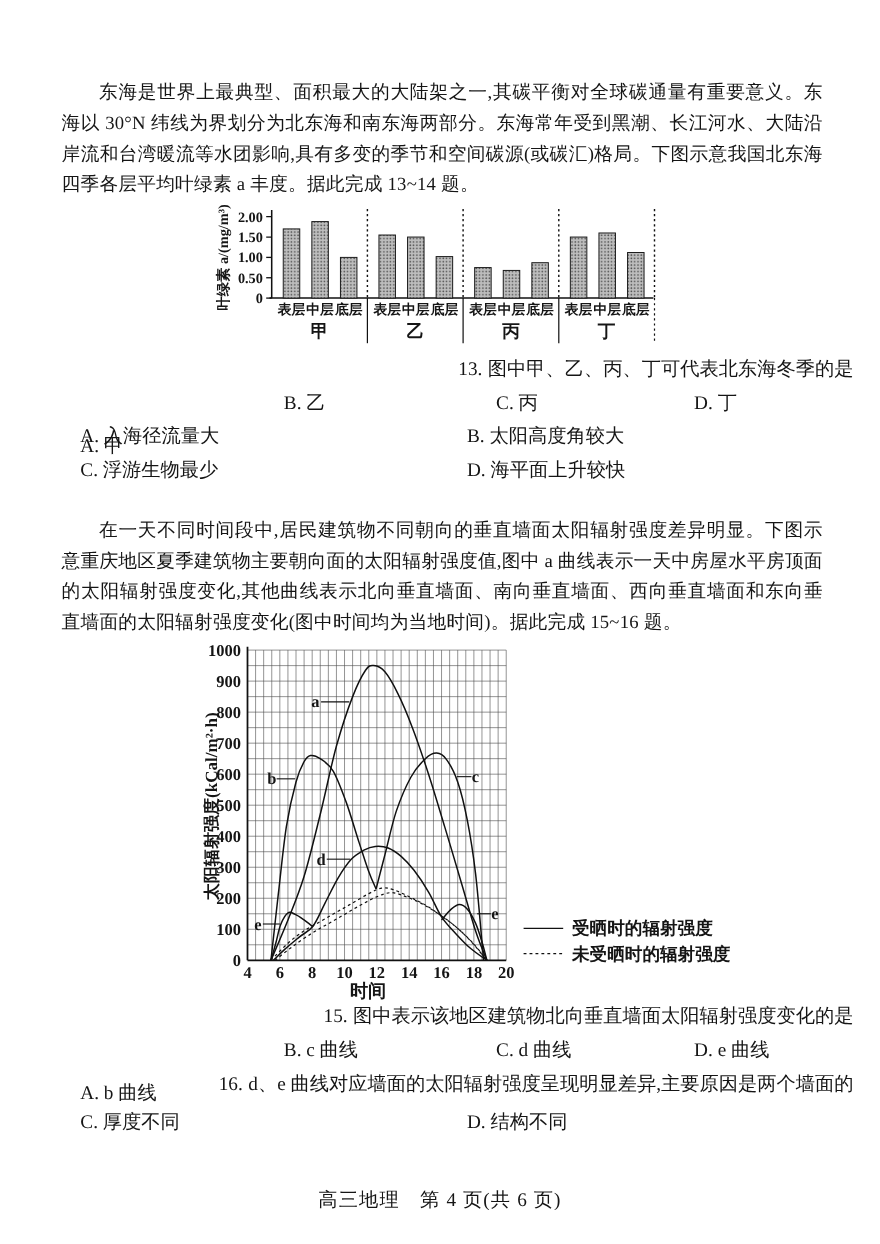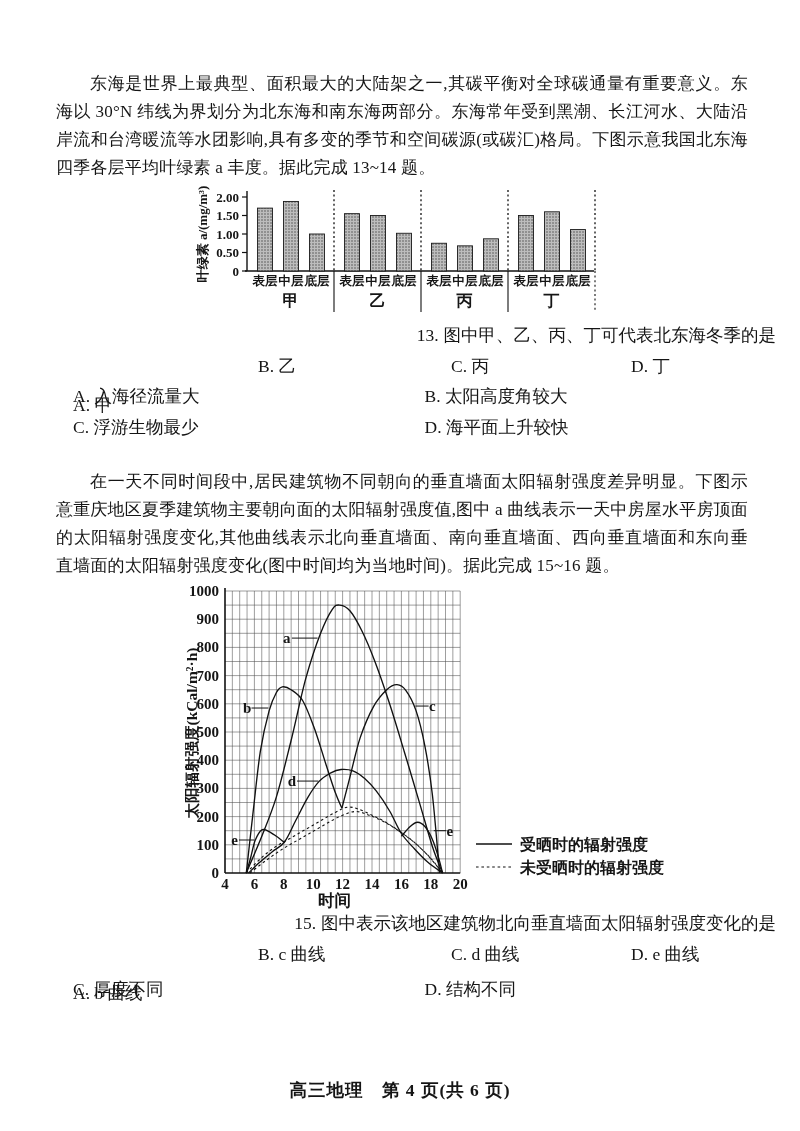--- a/index.html
+++ b/index.html
@@ -223,19 +223,20 @@
   <span class="stem"><span class="qnum">15.</span><span>图中表示该地区建筑物北向垂直墙面太阳辐射强度变化的是</span></span>
   <div class="opt-row four">
     <span class="opt">A. b 曲线</span>
     <span class="opt">B. c 曲线</span>
     <span class="opt">C. d 曲线</span>
     <span class="opt">D. e 曲线</span>
   </div>
 </div>
 
 <div class="abs question" style="left:36px;top:970px;">
+  <span class="stem"><span class="qnum">16.</span><span>d、e 曲线对应墙面的太阳辐射强度呈现明显差异,主要原因是两个墙面的</span></span>
   <div class="opt-row two" style="margin-top:4px;">
     <span class="opt">C. 厚度不同</span>
     <span class="opt">D. 结构不同</span>
   </div>
 </div>
 
-<div class="abs footer" style="left:0;top:1078px;font-weight:bold;">高三地理　第 4 页(共 6 页)</div>
+<div class="abs footer" style="left:0;top:1078px;">高三地理　第 4 页(共 6 页)</div>
 
 </body></html>

